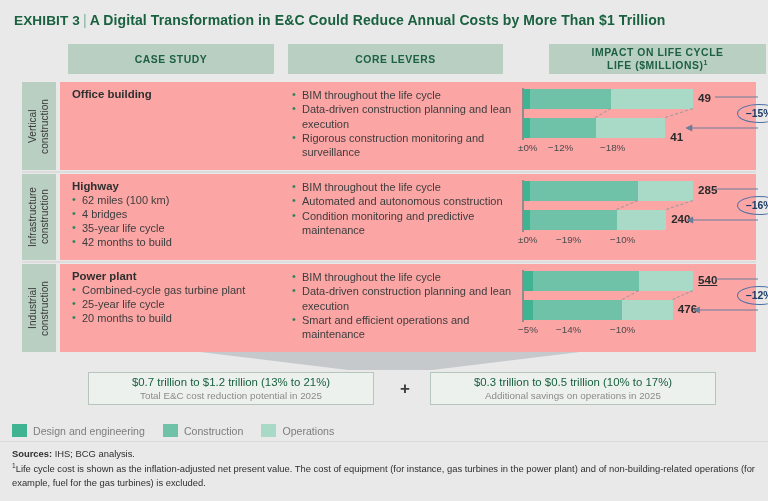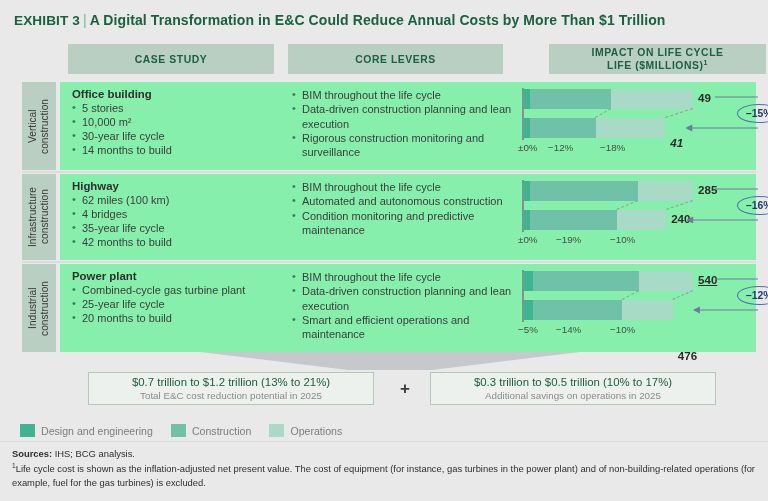--- a/index.html
+++ b/index.html
@@ -43,21 +43,21 @@
   .rowtab span {
     writing-mode: vertical-rl; transform: rotate(180deg);
     font-size: 10.2px; line-height: 1.15; text-align: center;
     white-space: pre-line;
   }
   #tab-0 { top: 82px; height: 88px; }
   #tab-1 { top: 174px; height: 86px; }
   #tab-2 { top: 264px; height: 88px; }
 
   
-  .rowbody { position: absolute; left: 60px; right: 12px; background: #86efac; }
+  .rowbody { position: absolute; left: 60px; right: 12px; background: #fca5a5; }
   #row-0 { top: 82px; height: 88px; }
   #row-1 { top: 174px; height: 86px; }
   #row-2 { top: 264px; height: 88px; }
   .rowsep { position: absolute; left: 22px; right: 12px; height: 2px; background: #dcdcdc; }
   #sep-0 { top: 171px; } #sep-1 { top: 261px; }
 
   
   .case { position: absolute; left: 12px; top: 6px; width: 215px; }
   .case .hd { font-size: 11.4px; font-weight: bold; color: #2f2f2f; margin-bottom: 1px; }
   .bullets { list-style: none; }
@@ -113,21 +113,21 @@
   #sum-left { left: 88px; width: 286px; }
   #sum-right { left: 430px; width: 286px; }
   .sumbox .big { font-size: 11.4px; font-weight: normal; color: #19613f; line-height: 1.15; }
   .sumbox .small { font-size: 9.8px; color: #8a8a8a; line-height: 1.2; margin-top: 1px; }
   .plus {
     position: absolute; left: 395px; top: 379px; width: 20px;
     text-align: center; font-size: 17px; color: #3c3c3c; font-weight: bold;
   }
 
   
-  .legend { position: absolute; left: 20px; top: 424px; display: flex; align-items: center; gap: 7px; }
+  .legend { position: absolute; left: 12px; top: 424px; display: flex; align-items: center; gap: 7px; }
   .legend .li { display: flex; align-items: center; gap: 6px; margin-right: 11px; }
   .swatch { width: 15px; height: 13px; }
   .legend .lbl { font-size: 10.6px; color: #7d7d7d; }
 
   
   .foot { position: absolute; left: 12px; right: 10px; font-size: 9.4px; color: #2f2f2f; line-height: 1.45; }
   #foot-sources { top: 447px; }
   #foot-sources b { font-weight: bold; }
   #foot-note { top: 461px; }
   .fsup { font-size: 6.6px; vertical-align: super; }
@@ -167,26 +167,20 @@
       <span>Industrial
 construction</span>
     </div>
 
   <div class="rowsep" id="sep-0"></div>
   <div class="rowsep" id="sep-1"></div>
 
   <div class="rowbody" id="row-0">
       <div class="case">
         <div class="hd">Office building</div>
-        <ul class="bullets">
-          <li>5 stories</li>
-          <li>10,000 m²</li>
-          <li>30-year life cycle</li>
-          <li>14 months to build</li>
-        </ul>
       </div>
       <div class="levers">
         <ul class="bullets">
           <li>BIM throughout the life cycle</li>
           <li>Data-driven construction planning and lean execution</li>
           <li>Rigorous construction monitoring and surveillance</li>
         </ul>
       </div>
       <div class="chart">
         <div class="axis-line"></div>
@@ -194,21 +188,21 @@
           <div class="seg design" style="width: 7.28571px;"></div>
           <div class="seg construction" style="width: 81.1837px;"></div>
           <div class="seg operations" style="width: 81.5306px;"></div>
         </div>
         <div class="barval" style="left: 180px; top: 5px;">49</div>
         <div class="bar lower">
           <div class="seg design" style="width: 6.93878px;"></div>
           <div class="seg construction" style="width: 65.9184px;"></div>
           <div class="seg operations" style="width: 69.3878px;"></div>
         </div>
-        <div class="barval" style="left: 152.245px; top: 50px; font-style: italic;">41</div>
+        <div class="barval" style="left: 152.245px; top: 44px;">41</div>
         <div class="dashline" style="left: 93.4694px; top: 23px; width: 18.0206px; transform: rotate(150.038deg);"></div>
         <div class="dashline" style="left: 175px; top: 23px; width: 29.1778px; transform: rotate(162.034deg);"></div>
         <div class="ticks">
           <span class="tick" style="left: 0px;">±0%</span>
           <span class="tick" style="left: 30px;">−12%</span>
           <span class="tick" style="left: 82px;">−18%</span>
         </div>
         <div class="badge" style="left: 219px; top: 18px;">−15%</div>
         <svg width="240" height="80" style="position: absolute; left: 0px; top: 0px; pointer-events: none;">
           <path d="M197,11 H261 V20" stroke="#6a7d99" fill="none" stroke-width="1.1"></path>
@@ -285,21 +279,21 @@
           <div class="seg design" style="width: 10.0741px;"></div>
           <div class="seg construction" style="width: 105.778px;"></div>
           <div class="seg operations" style="width: 54.1481px;"></div>
         </div>
         <div class="barval" style="left: 180px; top: 5px; text-decoration: underline;">540</div>
         <div class="bar lower">
           <div class="seg design" style="width: 9.60185px;"></div>
           <div class="seg construction" style="width: 89.7222px;"></div>
           <div class="seg operations" style="width: 50.5278px;"></div>
         </div>
-        <div class="barval" style="left: 159.852px; top: 34px; margin-top: 47px;">476</div>
+        <div class="barval" style="left: 159.852px; top: 34px;">476</div>
         <div class="dashline" style="left: 120.852px; top: 23px; width: 18.8193px; transform: rotate(151.43deg);"></div>
         <div class="dashline" style="left: 175px; top: 23px; width: 22.0669px; transform: rotate(155.93deg);"></div>
         <div class="ticks">
           <span class="tick" style="left: 0px;">−5%</span>
           <span class="tick" style="left: 38px;">−14%</span>
           <span class="tick" style="left: 92px;">−10%</span>
         </div>
         <div class="badge" style="left: 219px; top: 18px;">−12%</div>
         <svg width="240" height="80" style="position: absolute; left: 0px; top: 0px; pointer-events: none;">
           <path d="M197,11 H261 V20" stroke="#6a7d99" fill="none" stroke-width="1.1"></path>

